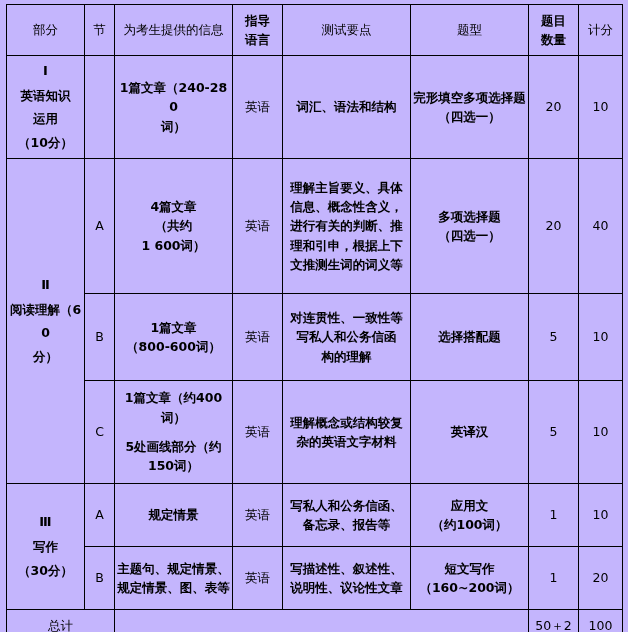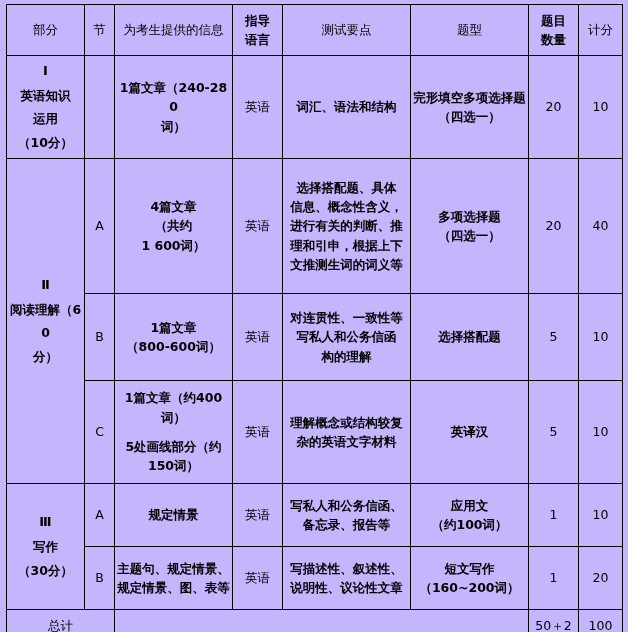--- a/index.html
+++ b/index.html
@@ -145,21 +145,21 @@
         <td class="tall" style="height:128px">
           <span class="cell-lines">
             <span>4篇文章</span>
             <span>（共约</span>
             <span>1 600词）</span>
           </span>
         </td>
         <td>英语</td>
         <td>
           <span class="cell-lines">
-            <span>选择搭配题、具体</span>
+            <span>理解主旨要义、具体</span>
             <span>信息、概念性含义，</span>
             <span>进行有关的判断、推</span>
             <span>理和引申，根据上下</span>
             <span>文推测生词的词义等</span>
           </span>
         </td>
         <td>
           <span class="cell-lines">
             <span>多项选择题</span>
             <span>（四选一）</span>

